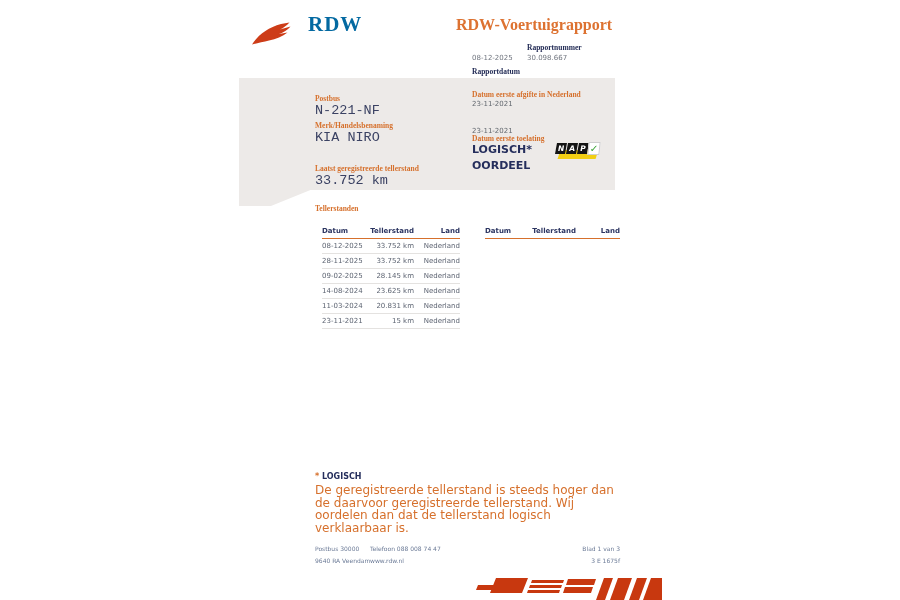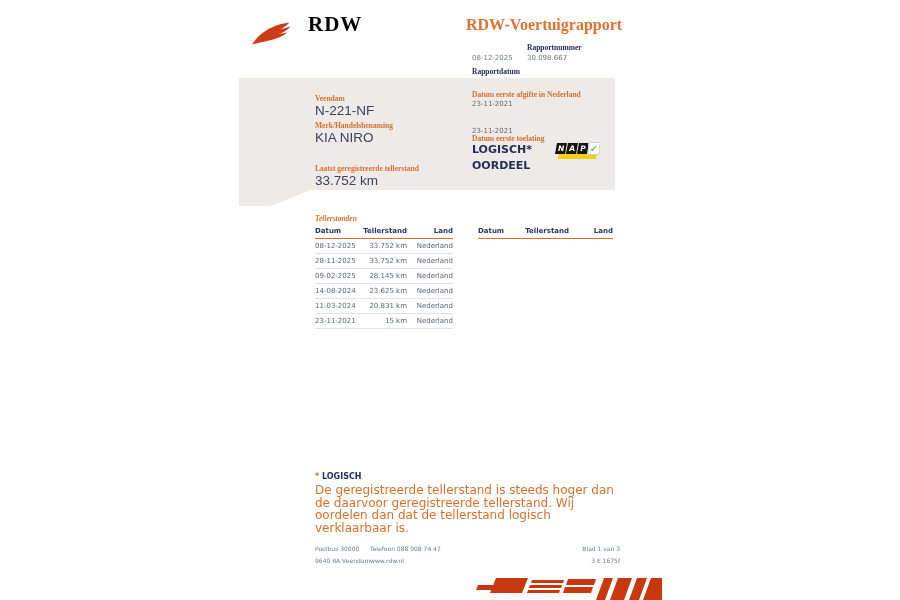--- a/index.html
+++ b/index.html
@@ -12,43 +12,43 @@
   .doc {
     position:absolute; left:238px; top:0; width:424px; height:600px;
     background:#ffffff;
   }
   .abs { position:absolute; }
 
   
   .logo-wing { left:12px; top:18px; width:50px; height:30px; }
   .logo-text {
     left:70px; top:12px; font-family:"Liberation Serif", serif;
-    font-weight:bold; font-size:21px; color:#000000; letter-spacing:1px;
+    font-weight:bold; font-size:21px; color:#0369a1; letter-spacing:1px;
   }
   .doc-title {
-    left:228px; top:16px; font-family:"Liberation Serif", serif;
+    left:218px; top:16px; font-family:"Liberation Serif", serif;
     font-weight:bold; font-size:16px; color:#dd7231;
   }
   .rp-label {
     font-family:"Liberation Serif", serif; font-weight:bold;
     font-size:7.5px; color:#232c56; top:43px;
   }
   .rp-value { font-size:7px; color:#70757f; top:54px; }
 
   
   .grey-panel {
     left:1px; top:78px; width:376px; height:128px; background:#edeae8;
     clip-path: polygon(0 0, 100% 0, 100% 87.5%, 19% 87.5%, 8.5% 100%, 0 100%);
   }
   .lbl-orange {
     font-family:"Liberation Serif", serif; font-weight:bold;
     font-size:7.5px; color:#d6702c;
   }
   .val-serif {
-    font-family:Liberation Sans, sans-serif; font-size:13.5px; color:#3b4263;
+    font-family:Liberation Mono, monospace; font-size:13.5px; color:#3b4263;
   }
   .val-small { font-size:7px; color:#63686f; }
   .oordeel {
     font-weight:bold; font-size:11px; color:#252e5c; line-height:16px;
   }
 
   
   .nap { left:318px; top:142px; width:46px; height:20px; }
   .nap-swoosh {
     position:absolute; left:3px; top:8px; width:38px; height:9px;
@@ -61,27 +61,27 @@
   }
   .nap-check-box {
     position:absolute; left:32px; top:0px; width:12px; height:13px;
     background:#ffffff; border:0.5px solid #cfcfcf; transform:skewX(-6deg);
     color:#33a02c; font-weight:bold; font-size:10px; text-align:center;
     line-height:12px;
   }
 
   
   .section-title {
-    left:77px; top:214px; font-family:"Liberation Serif", serif;
-    font-weight:bold; font-size:7.5px; color:#d6702c;font-style:italic;
+    left:77px; top:204px; font-family:"Liberation Serif", serif;
+    font-weight:bold; font-size:7.5px; color:#d6702c;
   }
   .tbl { top:225px; }
   .tbl-left  { left:77px;  width:138px; }
   .tbl-right { left:240px; width:135px; }
-  .tbl table { width:100%; border-collapse:collapse; table-layout:fixed; }
+  .tbl table { width:100%; border-collapse:collapse; table-layout:fixed;margin-left:7px; }
   .tbl th {
     font-size:7px; font-weight:bold; color:#2c3561; text-align:right;
     padding:2px 0 3px 0; border-bottom:1.5px solid #d6702c;
   }
   .tbl th:first-child { text-align:left; }
   .tbl td {
     font-size:7px; color:#5d6472; text-align:right; padding:3px 0;
     border-bottom:0.5px solid #e4e2e0;
   }
   .tbl td:first-child { text-align:left; }
@@ -119,21 +119,21 @@
     <div class="abs logo-text">RDW</div>
 
     <div class="abs doc-title">RDW-Voertuigrapport</div>
     <div class="abs rp-label" style="left:234px;margin-top:24px;">Rapportdatum</div>
     <div class="abs rp-label" style="left:289px;">Rapportnummer</div>
     <div class="abs rp-value" style="left:234px;">08-12-2025</div>
     <div class="abs rp-value" style="left:289px;">30.098.667</div>
 
     <div class="abs grey-panel"></div>
 
-    <div class="abs lbl-orange" style="left:77px; top:94px;">Veendam</div>
+    <div class="abs lbl-orange" style="left:77px; top:94px;">Postbus</div>
     <div class="abs val-serif" style="left:77px; top:103px;">N-221-NF</div>
     <div class="abs lbl-orange" style="left:77px; top:121px;">Merk/Handelsbenaming</div>
     <div class="abs val-serif" style="left:77px; top:130px;">KIA NIRO</div>
     <div class="abs lbl-orange" style="left:77px; top:164px;">Laatst geregistreerde tellerstand</div>
     <div class="abs val-serif" style="left:77px; top:173px;">33.752 km</div>
 
     <div class="abs lbl-orange" style="left:234px; top:90px;">Datum eerste afgifte in Nederland</div>
     <div class="abs val-small" style="left:234px; top:100px;">23-11-2021</div>
     <div class="abs lbl-orange" style="left:234px; top:117px;margin-top:17px;">Datum eerste toelating</div>
     <div class="abs val-small" style="left:234px; top:127px;">23-11-2021</div>

